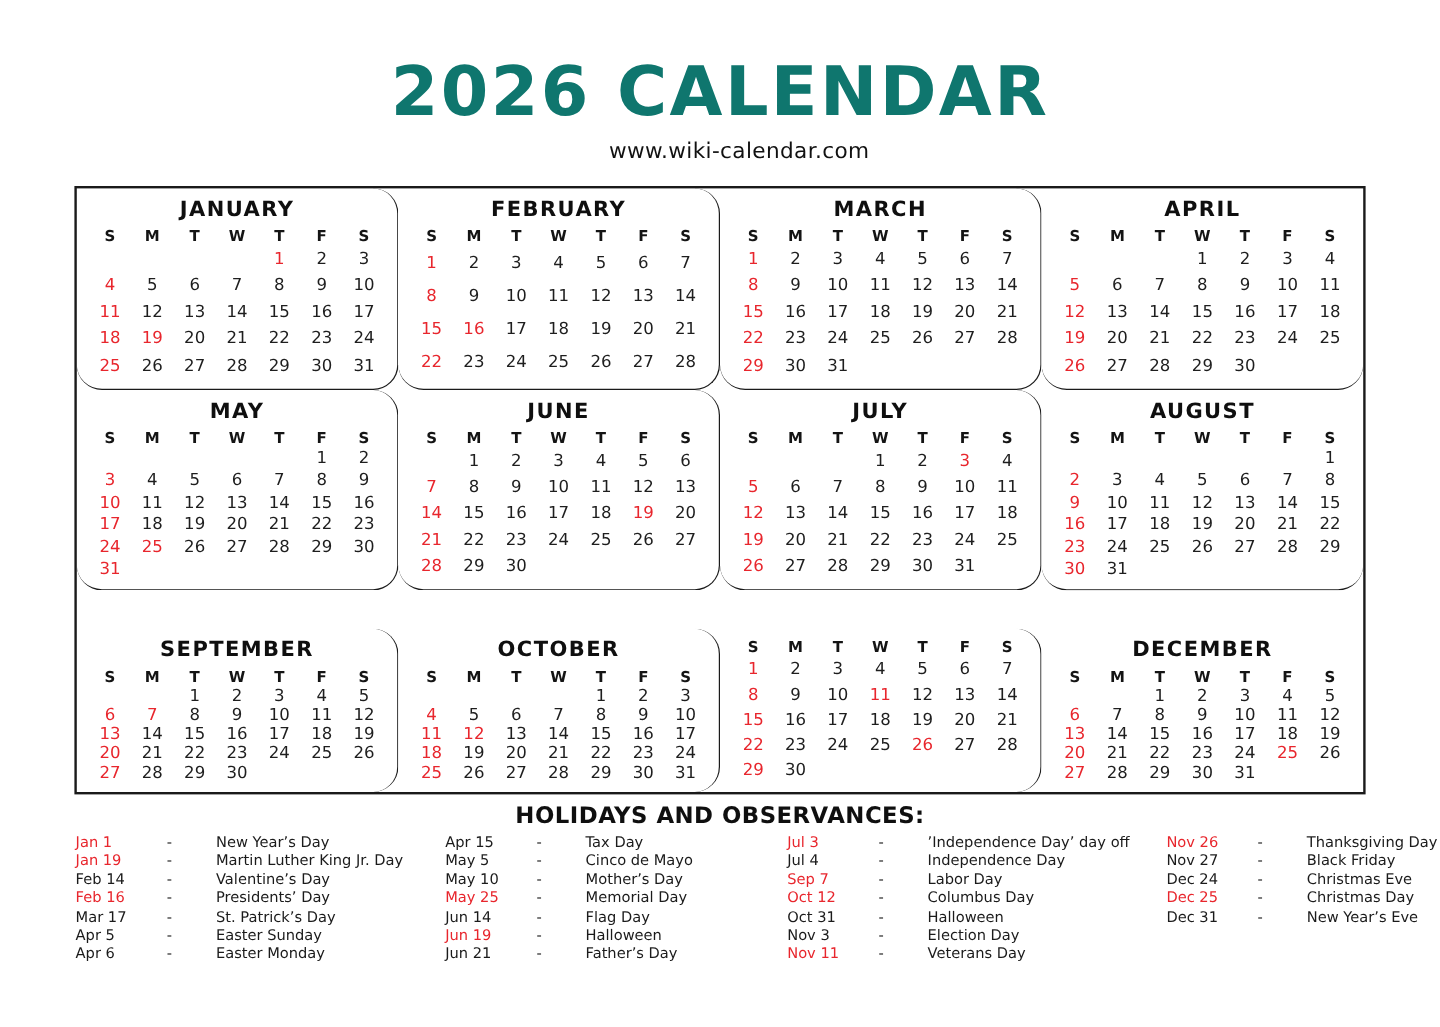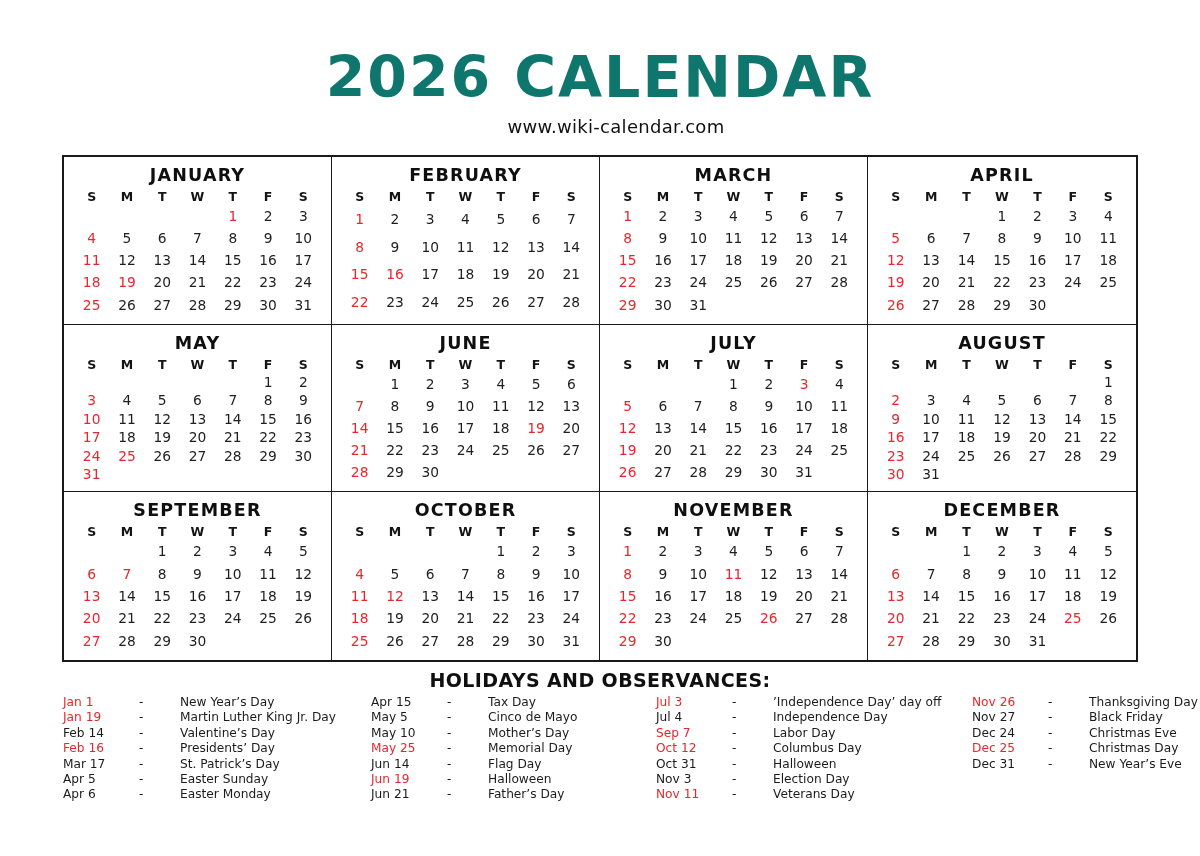--- a/index.html
+++ b/index.html
@@ -17,24 +17,24 @@
     position:absolute; top:116px; left:16px; width:100%; text-align:center;
     font-size:18px; color:#111; letter-spacing:0.3px;
   }
   .grid {
     position:absolute; left:62px; top:155px; width:1076px; height:507px;
     box-sizing:border-box; border:2px solid #1a1a1a;
     display:grid; grid-template-columns:repeat(4,1fr); grid-template-rows:repeat(3,1fr);
   }
   .month {
     box-sizing:border-box; border-right:1px solid #1a1a1a; border-bottom:1px solid #1a1a1a;
-    padding:5px 10px 8px 10px; display:flex; flex-direction:column; overflow:hidden;
+    padding:5px 10px 8px 10px; display:flex; flex-direction:column; overflow:hidden;border-radius:21px;
   }
   .month:nth-child(4n) { border-right:none; }
-  .month:nth-child(n+9) { border-bottom:none; }
+  .month:nth-child(n+9) { border-bottom:none;margin-top:32px; }
   .month-title {
     text-align:center; font-size:17.5px; font-weight:bold; letter-spacing:1.2px;
     line-height:23px; color:#0f0f0f; margin-top:2px;
   }
   .weekdays {
     display:grid; grid-template-columns:repeat(7,1fr); text-align:center;
     font-size:12.5px; font-weight:bold; margin-top:2px; line-height:15px; color:#141414;
   }
   .dates { flex:1; display:flex; flex-direction:column; margin-top:1px; }
   .d-row { flex:1; display:grid; grid-template-columns:repeat(7,1fr); }
@@ -655,21 +655,20 @@
           <span class="d">26</span>
           <span class="d">27</span>
           <span class="d">28</span>
           <span class="d">29</span>
           <span class="d">30</span>
           <span class="d">31</span>
         </div>
       </div>
     </div>
     <div class="month">
-      <div class="month-title">NOVEMBER</div>
       <div class="weekdays">
         <span>S</span>
         <span>M</span>
         <span>T</span>
         <span>W</span>
         <span>T</span>
         <span>F</span>
         <span>S</span>
       </div>
       <div class="dates">

